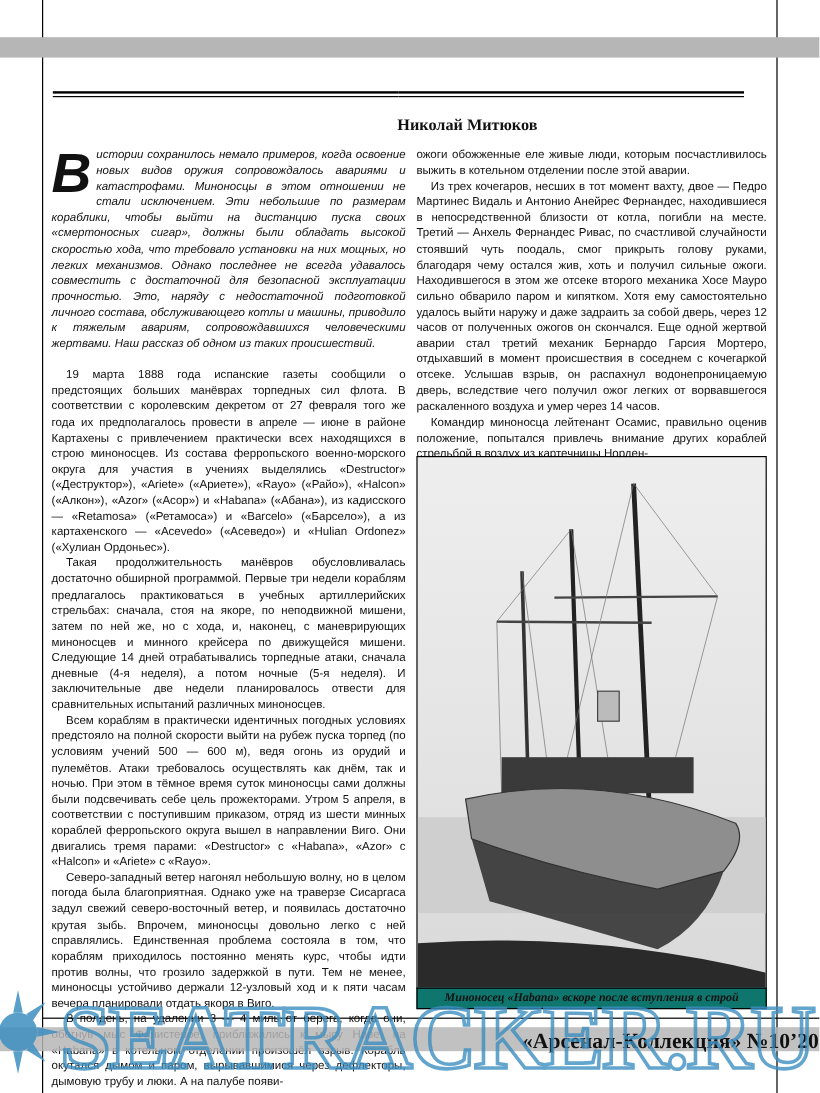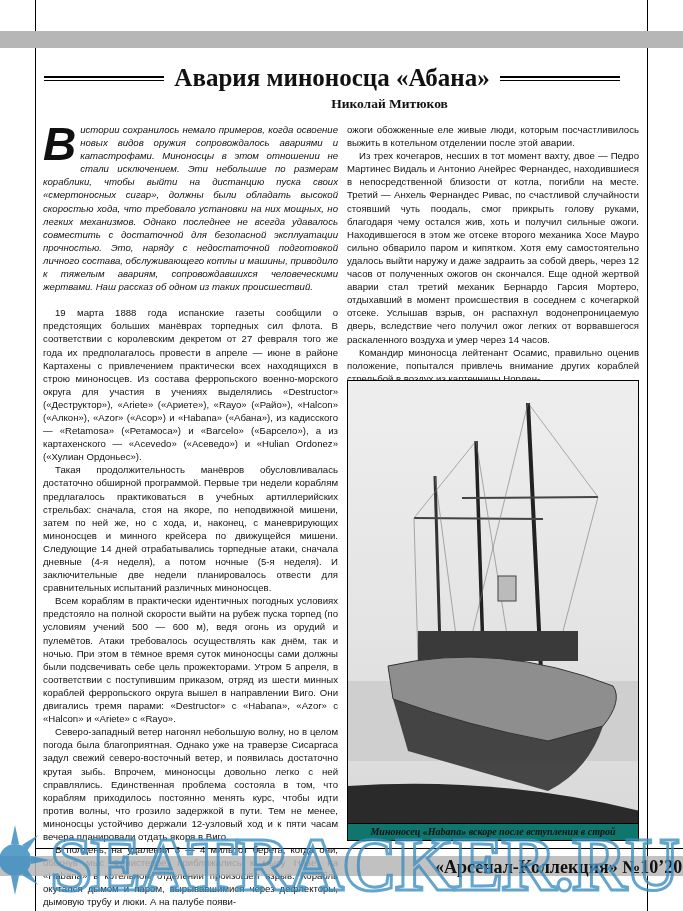--- a/index.html
+++ b/index.html
@@ -24,21 +24,20 @@
 </style>
 </head>
 <body>
 
 <div class="vline" style="left:35px;top:0;height:911px;"></div>
 <div class="vline" style="left:647px;top:0;height:911px;"></div>
 <div class="band" style="top:31px;height:17px;"></div>
 
 <div class="title-row">
   <div class="rule"></div>
-  <div class="title">Авария миноносца «Абана»</div>
   <div class="rule"></div>
 </div>
 <div class="author">Николай Митюков</div>
 
 <div class="col" style="left:43px;top:123px;width:295px;">
   <div class="intro">
     <p><span class="dropcap">В</span><span>истории сохранилось немало примеров, когда освоение новых видов оружия сопровождалось авариями и катастрофами. Миноносцы в этом отношении не стали исключением. Эти небольшие по размерам кораблики, чтобы выйти на дистанцию пуска своих «смертоносных сигар», должны были обладать высокой скоростью хода, что требовало установки на них мощных, но легких механизмов. Однако последнее не всегда удавалось совместить с достаточной для безопасной эксплуатации прочностью. Это, наряду с недостаточной подготовкой личного состава, обслуживающего котлы и машины, приводило к тяжелым авариям, сопровождавшихся человеческими жертвами. Наш рассказ об одном из таких происшествий.</span></p>
   </div>
   <div class="gap"></div>
   <p>19 марта 1888 года испанские газеты сообщили о предстоящих больших манёврах торпедных сил флота. В соответствии с королевским декретом от 27 февраля того же года их предполагалось провести в апреле — июне в районе Картахены с привлечением практически всех находящихся в строю миноносцев. Из состава ферропьского военно-морского округа для участия в учениях выделялись «Destructor» («Деструктор»), «Ariete» («Ариете»), «Rayo» («Райо»), «Halcon» («Алкон»), «Azor» («Асор») и «Habana» («Абана»), из кадисского — «Retamosa» («Ретамоса») и «Barcelo» («Барсело»), а из картахенского — «Acevedo» («Асеведо») и «Hulian Ordonez» («Хулиан Ордоньес»).</p>

